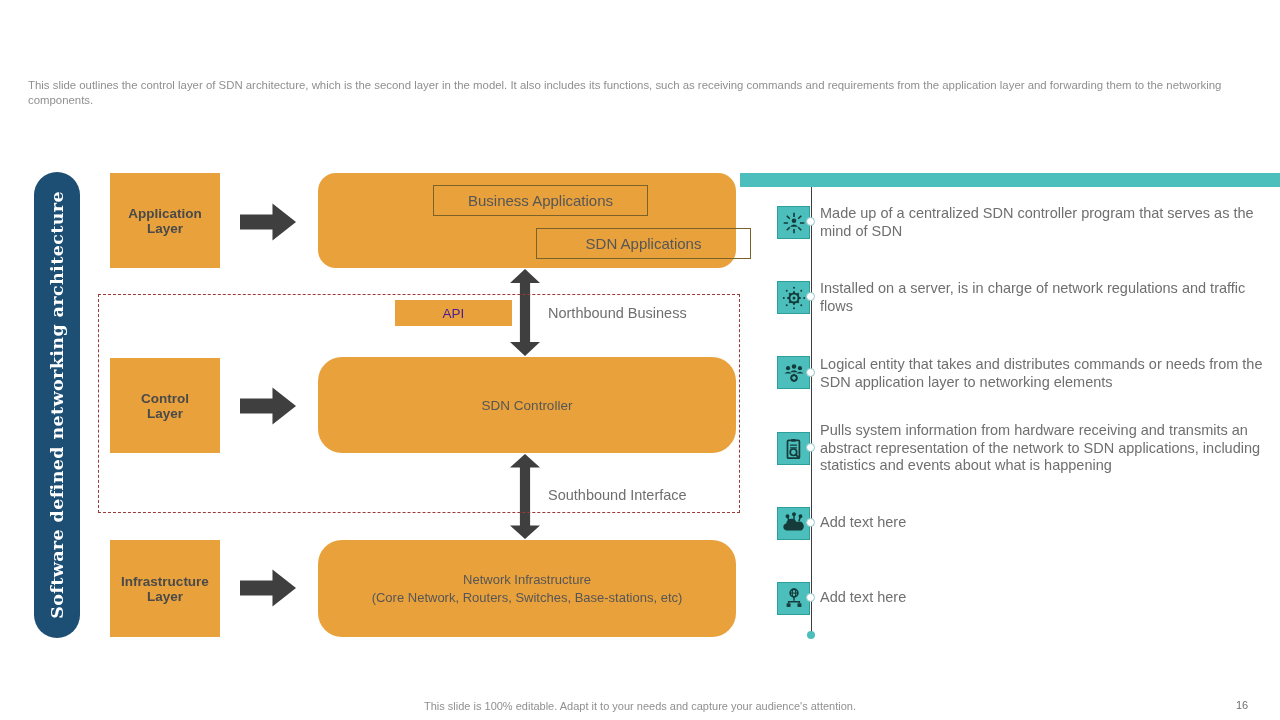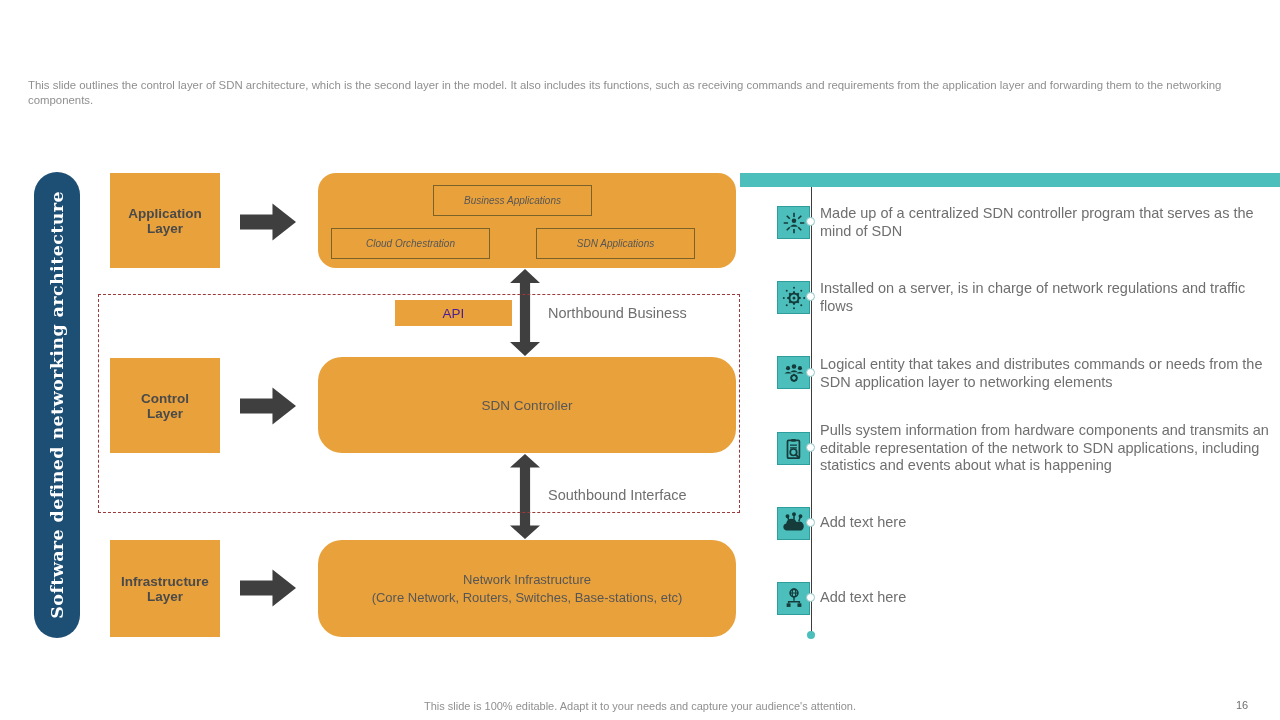--- a/index.html
+++ b/index.html
@@ -33,21 +33,21 @@
 
   
   .bigbox{left:318px;width:418px;background:#E9A13B;}
   .appbox{top:173px;height:95px;border-radius:18px;}
   .ctrlbox{top:357px;height:96px;border-radius:24px;display:flex;align-items:center;justify-content:center;
            font-size:13.5px;color:#565656;}
   .infrabox{top:540px;height:97px;border-radius:24px;display:flex;flex-direction:column;align-items:center;
            justify-content:center;font-size:13px;color:#565656;line-height:1.35;text-align:center;}
 
   .innerbox{position:absolute;border:1px solid #7b6229;display:flex;align-items:center;justify-content:center;
-            font-size:10px;color:#565656;width:159px;height:31px;box-sizing:border-box;font-style:italic;}
+            font-size:15px;color:#565656;width:215px;height:31px;box-sizing:border-box;}
   .ib-business{left:115px;top:12px;}
   .ib-cloud{left:13px;top:55px;}
   .ib-sdn{left:218px;top:55px;}
 
   
   .apibox{left:395px;top:300px;width:117px;height:26px;background:#E9A13B;display:flex;align-items:center;
           justify-content:center;font-size:13.5px;color:#4c1d95;}
   .iface{font-size:14.5px;color:#6f6f6f;}
   .north{left:548px;top:305px;} .south{left:548px;top:487px;}
 
@@ -90,21 +90,20 @@
   <div class="abs layer layer1">Application Layer</div>
   <div class="abs layer layer2">Control Layer</div>
   <div class="abs layer layer3">Infrastructure Layer</div>
 
   <div class="abs blockarrow ba1"></div>
   <div class="abs blockarrow ba2"></div>
   <div class="abs blockarrow ba3"></div>
 
   <div class="abs bigbox appbox">
     <div class="innerbox ib-business">Business Applications</div>
-    <div class="innerbox ib-cloud">Cloud Orchestration</div>
     <div class="innerbox ib-sdn">SDN Applications</div>
   </div>
 
   <div class="abs apibox">API</div>
   <div class="abs iface north">Northbound Business</div>
   <div class="abs iface south">Southbound Interface</div>
 
   <div class="abs varrow va1"></div>
   <div class="abs varrow va2"></div>
 
@@ -178,21 +177,21 @@
       <rect x="6" y="4" width="11" height="16.5" rx="1" fill="none" stroke="#153b3b" stroke-width="1.6"></rect>
       <rect x="9.5" y="2.8" width="4" height="2.4" fill="#153b3b"></rect>
       <g stroke="#153b3b" stroke-width="1.2">
           <path d="M8.3 8.5h6.4M8.3 11h6.4"></path>
         </g>
       <circle cx="11.5" cy="15" r="3" fill="none" stroke="#153b3b" stroke-width="1.6"></circle>
       <path d="M13.7 17.2l2.6 2.6" stroke="#153b3b" stroke-width="1.8"></path>
     </svg>
   </div>
   <div class="abs connector" style="top:443px"></div>
-  <div class="abs note-text" style="top:448px">Pulls system information from hardware components and transmits an editable representation of the network to SDN applications, including statistics and events about what is happening</div>
+  <div class="abs note-text" style="top:448px">Pulls system information from hardware receiving and transmits an abstract representation of the network to SDN applications, including statistics and events about what is happening</div>
 
   <div class="abs note-icon" style="top:507px">
     <svg width="26" height="26" viewBox="0 0 24 24">
       <path d="M5 18a3.3 3.3 0 0 1-.2-6.5 5 5 0 0 1 9.6-1.3A3.6 3.6 0 0 1 18.8 18z" fill="#153b3b"></path>
       <g stroke="#153b3b" stroke-width="1.4" fill="#153b3b">
         <path d="M7.5 9.5L6.3 5.8M12 8V3.5M16.5 9.5l1.2-3.7" fill="none"></path>
         <circle cx="6" cy="4.8" r="1.1"></circle>
           <circle cx="12" cy="2.9" r="1.1"></circle>
           <circle cx="18" cy="4.8" r="1.1"></circle>
       </g>

